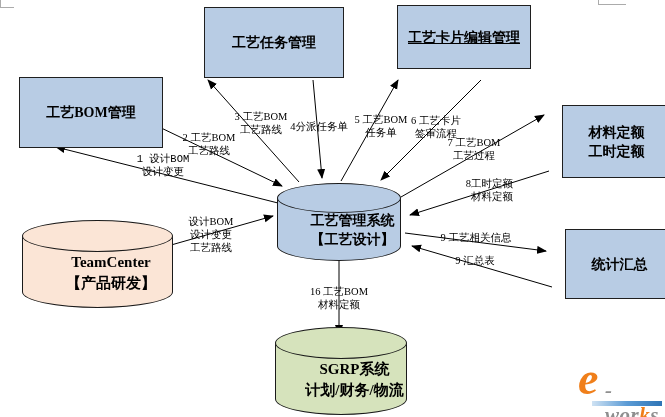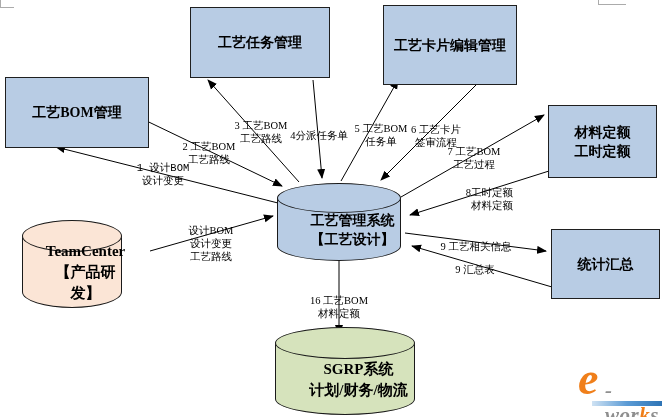--- a/index.html
+++ b/index.html
@@ -4,44 +4,44 @@
 <style>
   html,body{margin:0;padding:0;background:#fff;}
   #canvas{
     position:relative;width:665px;height:417px;background:#ffffff;overflow:hidden;
     font-family:"Liberation Serif","DejaVu Serif",serif;color:#000;
   }
   #arrow-layer{position:absolute;left:0;top:0;width:665px;height:417px;z-index:1;}
   .box{
     position:absolute;z-index:2;background:#b8cce4;border:1px solid #1f1f1f;
     display:flex;align-items:center;justify-content:center;text-align:center;
-    font-weight:bold;font-size:14px;line-height:19px;white-space:pre-line;box-sizing:border-box;
+    font-weight:bold;font-size:14px;line-height:19px;white-space:pre-line;box-sizing:border-box;margin-left:14px;
   }
   #box-bom{left:5px;top:77px;width:144px;height:71px;}
   #box-task{left:190px;top:7px;width:140px;height:71px;}
-  #box-card{left:383px;top:5px;width:134px;height:80px;}
+  #box-card{left:383px;top:5px;width:134px;height:64px;text-decoration:underline;}
   #box-quota{left:548px;top:105px;width:109px;height:73px;}
   #box-stats{left:551px;top:229px;width:109px;height:70px;}
 
   .cyl{position:absolute;z-index:2;}
   .cyl .cyl-top{position:absolute;left:0;top:0;width:100%;height:var(--e);
     background:var(--fill);border:1px solid #1a1a1a;border-radius:50%;box-sizing:border-box;z-index:3;}
   .cyl .cyl-bot{position:absolute;left:0;bottom:0;width:100%;height:var(--e);
     background:var(--fill);border:1px solid #1a1a1a;border-radius:50%;box-sizing:border-box;z-index:1;}
   .cyl .cyl-mid{position:absolute;left:0;top:calc(var(--e) / 2);bottom:calc(var(--e) / 2);width:100%;
     background:var(--fill);border-left:1px solid #1a1a1a;border-right:1px solid #1a1a1a;box-sizing:border-box;z-index:2;}
   .cyl .cyl-label{position:absolute;left:0;right:0;top:calc(var(--e) * 0.8);bottom:8px;z-index:4;
     display:flex;flex-direction:column;align-items:center;justify-content:center;
     font-weight:bold;text-align:center;margin-left:27px;}
   #cyl-center{left:277px;top:183px;width:124px;height:78px;--e:30px;--fill:#b8cce4;font-size:14px;line-height:19px;}
-  #cyl-tc{left:22px;top:220px;width:100px;height:88px;--e:32px;--fill:#fbe5d6;font-size:15px;line-height:21px;}
-  #cyl-sgrp{left:275px;top:327px;width:132px;height:88px;--e:32px;--fill:#d6e3bc;font-size:15px;line-height:21px;padding-left:8px;}
+  #cyl-tc{left:22px;top:220px;width:151px;height:88px;--e:32px;--fill:#fbe5d6;font-size:15px;line-height:21px;}
+  #cyl-sgrp{left:275px;top:327px;width:132px;height:88px;--e:32px;--fill:#d6e3bc;font-size:15px;line-height:21px;}
 
   .edge-label{
-    position:absolute;z-index:3;font-size:10.5px;line-height:13px;text-align:center;white-space:pre-line;margin-top:9px;
+    position:absolute;z-index:3;font-size:10.5px;line-height:13px;text-align:center;white-space:pre-line;
   }
   #el-1{left:125px;top:153px;width:76px;font-family:Liberation Mono, monospace;}
   #el-2{left:171px;top:131px;width:76px;}
   #el-3{left:223px;top:110px;width:76px;}
   #el-4{left:281px;top:120px;width:76px;}
   #el-5{left:343px;top:113px;width:76px;text-align:center;}
   #el-6{left:398px;top:114px;width:76px;}
   #el-7{left:436px;top:136px;width:76px;}
   #el-8{left:437px;top:177px;width:76px;text-align:right;}
   #el-9a{left:428px;top:231px;width:96px;}

